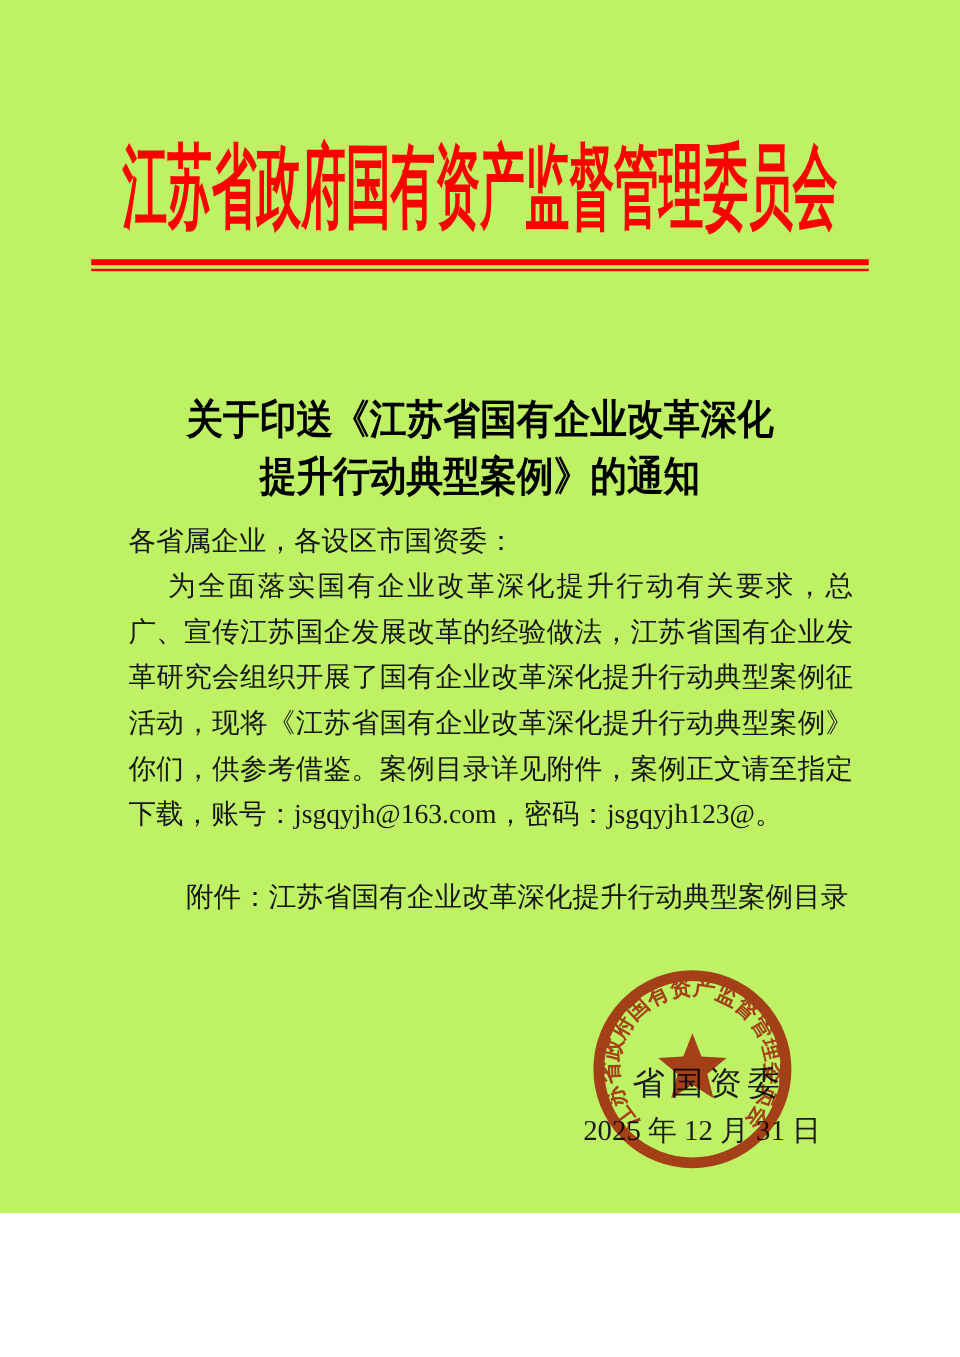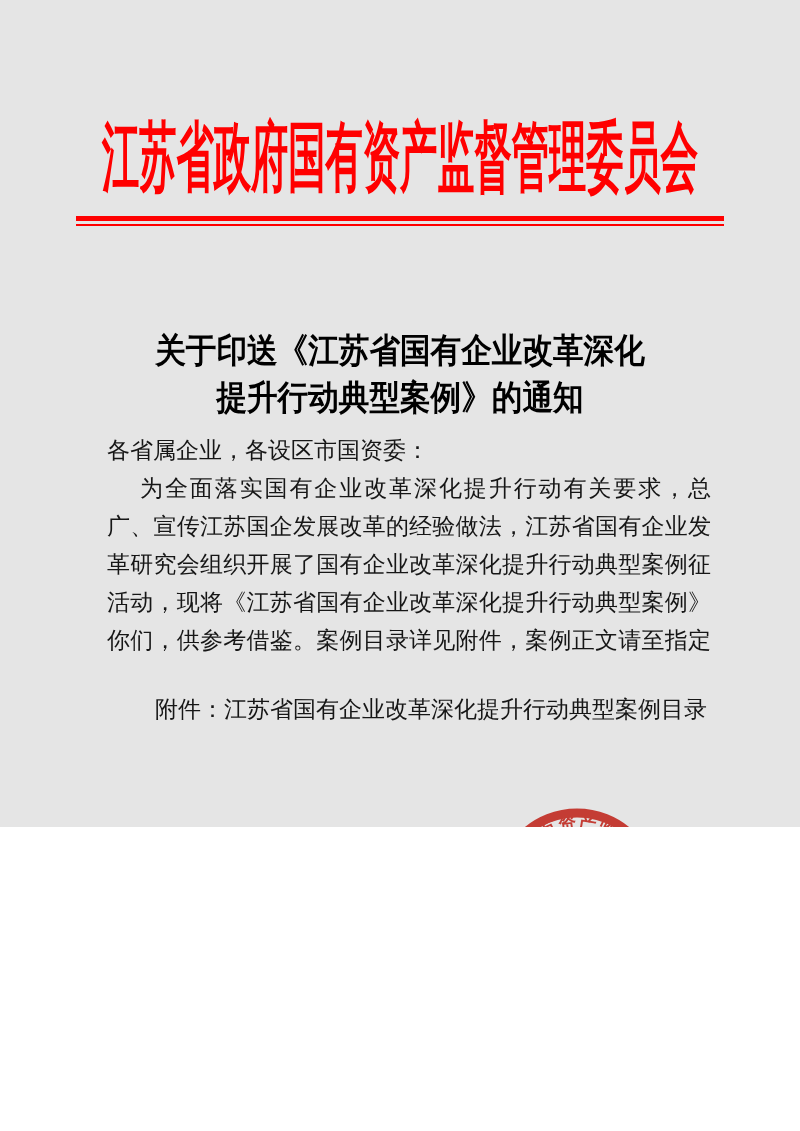--- a/index.html
+++ b/index.html
@@ -1,21 +1,21 @@
 <!DOCTYPE html>
 <html><head>
 <meta charset="utf-8">
 <style>
   * { margin:0; padding:0; box-sizing:border-box; }
   html, body { background:#ffffff; }
   .page {
     position:relative;
-    width:800px; height:827px;
+    width:800px; height:1011px;
     margin:0 auto;
-    background:#e5e5e5;
+    background:#bef264;
     overflow:hidden;
     font-family:"Liberation Serif", serif;
     color:#111111;
   }
 
   
   .letterhead {
     position:absolute; top:118px; left:0; width:800px;
     display:flex; justify-content:center;
   }
@@ -91,20 +91,21 @@
     <div class="tline">提升行动典型案例》的通知</div>
   </div>
 
   <div class="body-text">
     <div class="bline left">各省属企业，各设区市国资委：</div>
     <div class="bline indent">为全面落实国有企业改革深化提升行动有关要求，总结、推</div>
     <div class="bline">广、宣传江苏国企发展改革的经验做法，江苏省国有企业发展改</div>
     <div class="bline">革研究会组织开展了国有企业改革深化提升行动典型案例征集</div>
     <div class="bline">活动，现将《江苏省国有企业改革深化提升行动典型案例》印送</div>
     <div class="bline">你们，供参考借鉴。案例目录详见附件，案例正文请至指定邮箱</div>
+    <div class="bline left">下载，账号：jsgqyjh@163.com，密码：jsgqyjh123@。</div>
     <div class="attachment">附件：江苏省国有企业改革深化提升行动典型案例目录</div>
   </div>
 
   <div class="signer">省国资委</div>
   <div class="sign-date">2025 年 12 月 31 日</div>
 
   <svg class="seal" viewBox="0 0 200 200" xmlns="http://www.w3.org/2000/svg">
     <defs>
       <path id="sealArc" d="M 56.2 143.8 A 62 62 0 1 1 143.8 143.8" fill="none"></path>
     </defs>

